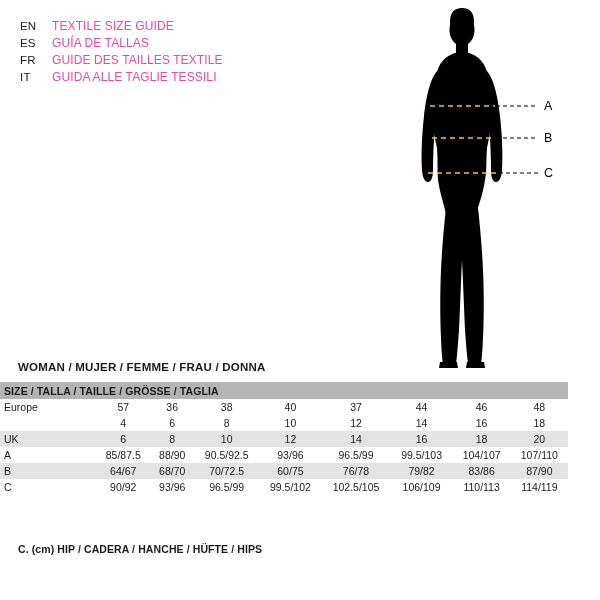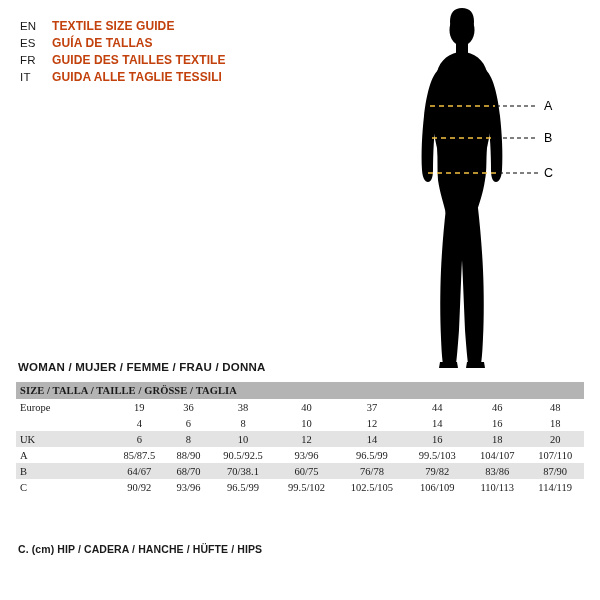--- a/index.html
+++ b/index.html
@@ -31,22 +31,21 @@
   }
   .lang-code {
     width: 32px;
     font-size: 11.5px;
     letter-spacing: .2px;
     color: #1a1a1a;
   }
   .lang-text {
     font-size: 12px;
     letter-spacing: .1px;
-    color: #c2410c;
-    font-weight: bold;
+    color: #ec4899;
   }
 
   
   .figure-wrap {
     position: absolute;
     top: 8px;
     left: 380px;
     width: 215px;
     height: 365px;
   }
@@ -58,24 +57,23 @@
     left: 18px;
     top: 361px;
     font-size: 11.5px;
     font-weight: bold;
     letter-spacing: .2px;
   }
 
   
   .table-wrap {
     position: absolute;
-    left: 16px;
+    left: 0;
     top: 382px;
     width: 568px;
-    font-family: Liberation Serif, serif;
   }
   table.size-table {
     border-collapse: collapse;
     width: 100%;
     font-size: 10.5px;
   }
   table.size-table tr { height: 16px; }
   table.size-table td {
     padding: 0 4px;
     white-space: nowrap;
@@ -204,21 +202,21 @@
 
 <div class="table-wrap">
   <table class="size-table">
     <tbody>
       <tr class="row-head">
         <td colspan="9">SIZE / TALLA / TAILLE / GRÖSSE / TAGLIA</td>
       </tr>
 
       <tr class="row-light">
         <td class="col-label">Europe</td>
-        <td class="col-val">19</td>
+        <td class="col-val">57</td>
         <td class="col-val">36</td>
         <td class="col-val">38</td>
         <td class="col-val">40</td>
         <td class="col-val">37</td>
         <td class="col-val">44</td>
         <td class="col-val">46</td>
         <td class="col-val">48</td>
       </tr>
 
 
@@ -255,21 +253,21 @@
         <td class="col-val">96.5/99</td>
         <td class="col-val">99.5/103</td>
         <td class="col-val">104/107</td>
         <td class="col-val">107/110</td>
       </tr>
 
       <tr class="row-dark">
         <td class="col-label">B</td>
         <td class="col-val">64/67</td>
         <td class="col-val">68/70</td>
-        <td class="col-val">70/38.1</td>
+        <td class="col-val">70/72.5</td>
         <td class="col-val">60/75</td>
         <td class="col-val">76/78</td>
         <td class="col-val">79/82</td>
         <td class="col-val">83/86</td>
         <td class="col-val">87/90</td>
       </tr>
 
       <tr class="row-light">
         <td class="col-label">C</td>
         <td class="col-val">90/92</td>

